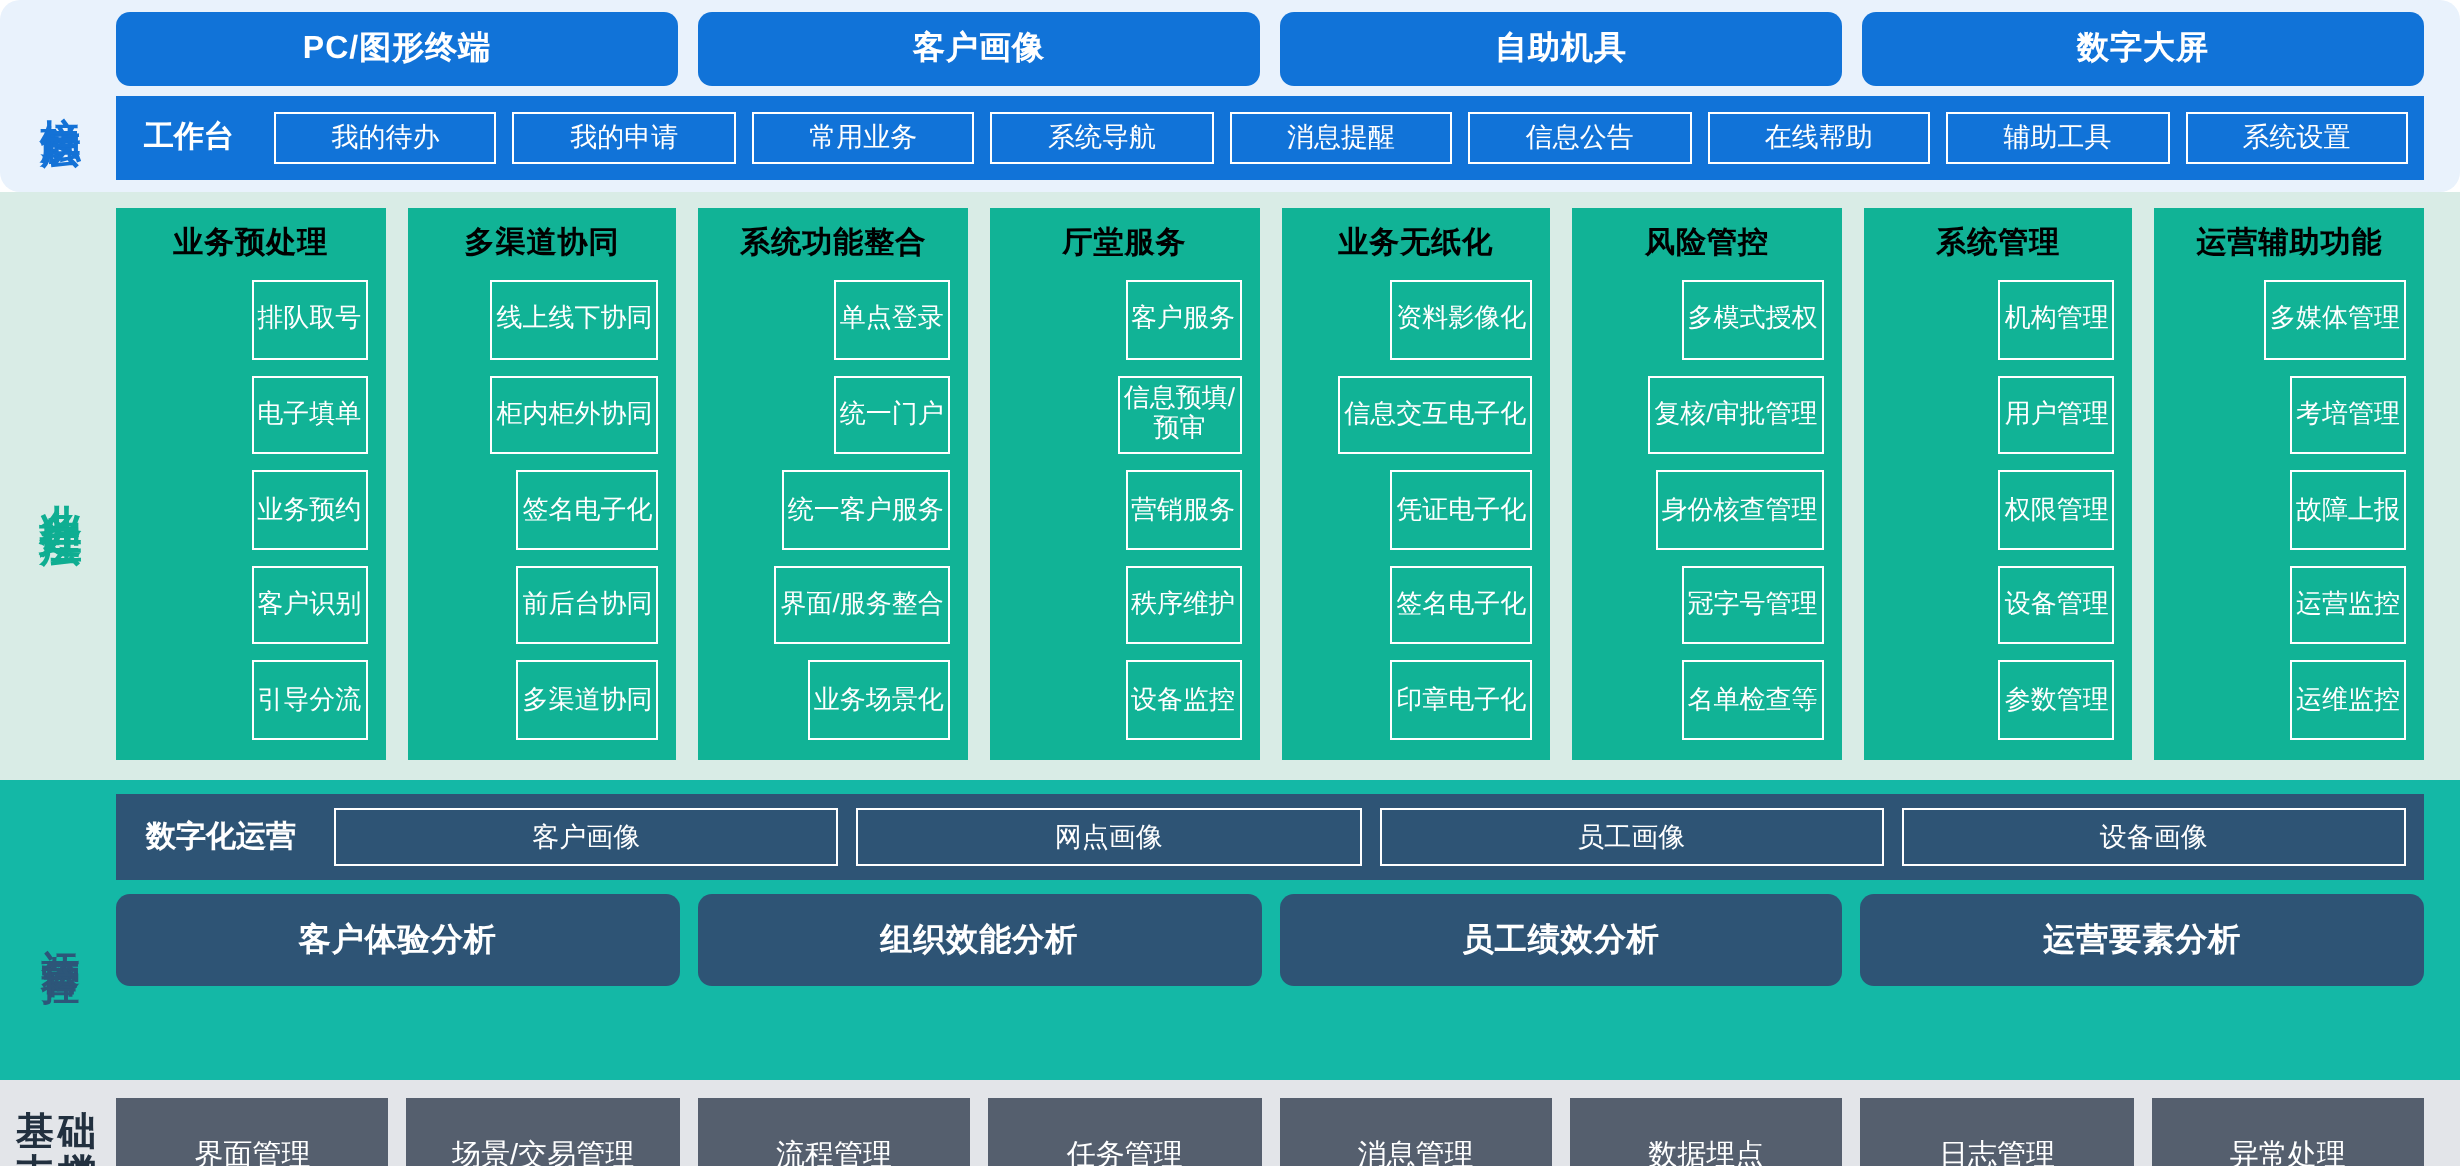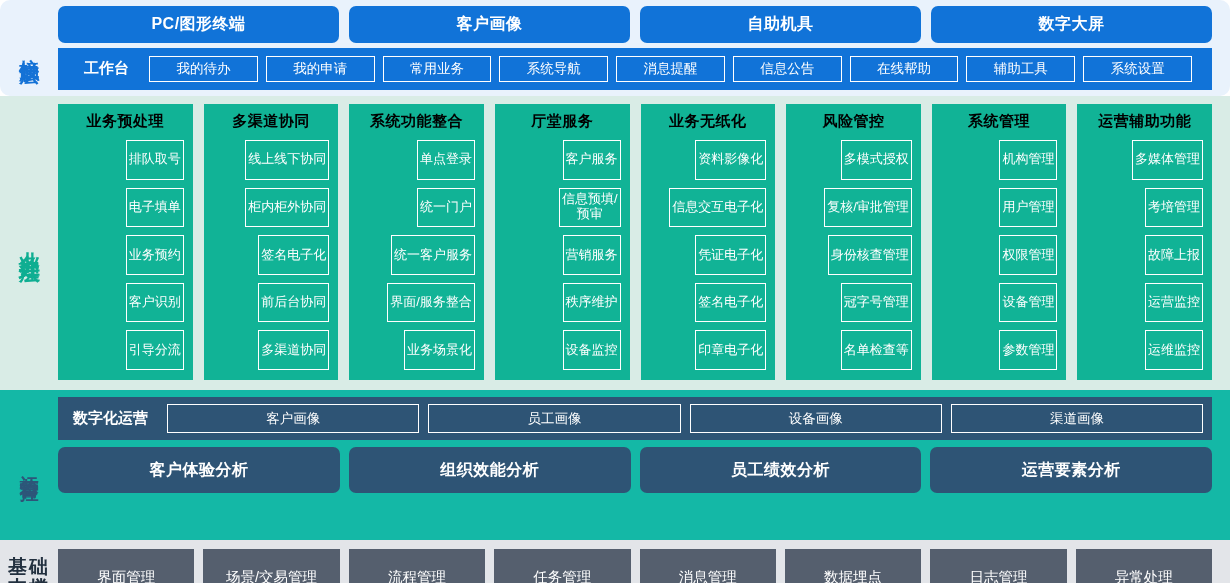--- a/index.html
+++ b/index.html
@@ -32,21 +32,21 @@
   .layer1 .band-label{color:#1472d6;font-size:20px;}
   .layer1 .band-label .vlabel{letter-spacing:4px;}
   .row-channels{display:flex;gap:10px;height:44px;margin-bottom:5px;}
   .channel-btn{
     flex:1 1 0;background:#1173d8;border-radius:7px;
     display:flex;align-items:center;justify-content:center;
     color:#ffffff;font-size:16px;font-weight:bold;letter-spacing:.5px;
   }
   .row-nav{
     height:50px;background:#1173d8;
-    display:flex;align-items:center;gap:8px;padding:0 20px;
+    display:flex;align-items:center;gap:8px;padding:0 8px;
     box-sizing:border-box;
   }
   .nav-title{color:#ffffff;font-size:15px;font-weight:bold;padding:0 12px 0 6px;white-space:nowrap;}
   .nav-item{
     flex:1 1 0;height:24px;border:1px solid #ffffff;
     display:flex;align-items:center;justify-content:center;
     color:#ffffff;font-size:13.5px;white-space:nowrap;
   }
 
   
@@ -234,23 +234,23 @@
   </div>
 
   <div class="band layer3">
     <div class="band-label">
       <span class="vlabel">运营管控</span>
     </div>
     <div class="band-body">
       <div class="ops-row1">
         <div class="ops-title">数字化运营</div>
         <div class="ops-chip">客户画像</div>
+        <div class="ops-chip">网点画像</div>
         <div class="ops-chip">员工画像</div>
         <div class="ops-chip">设备画像</div>
-        <div class="ops-chip">渠道画像</div>
       </div>
       <div class="ops-row2">
         <div class="ops-btn">客户体验分析</div>
         <div class="ops-btn">组织效能分析</div>
         <div class="ops-btn">员工绩效分析</div>
         <div class="ops-btn">运营要素分析</div>
       </div>
     </div>
   </div>
 

